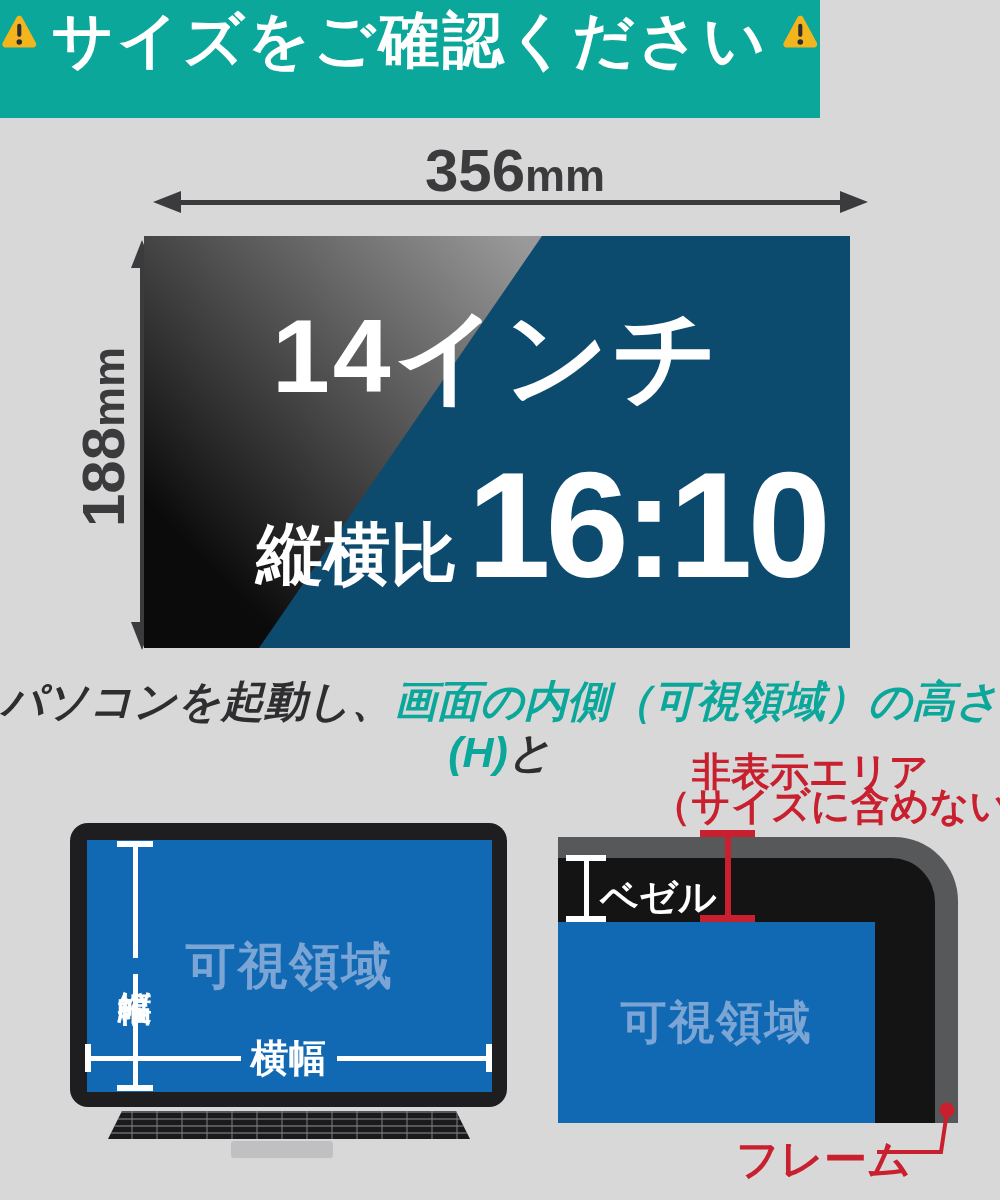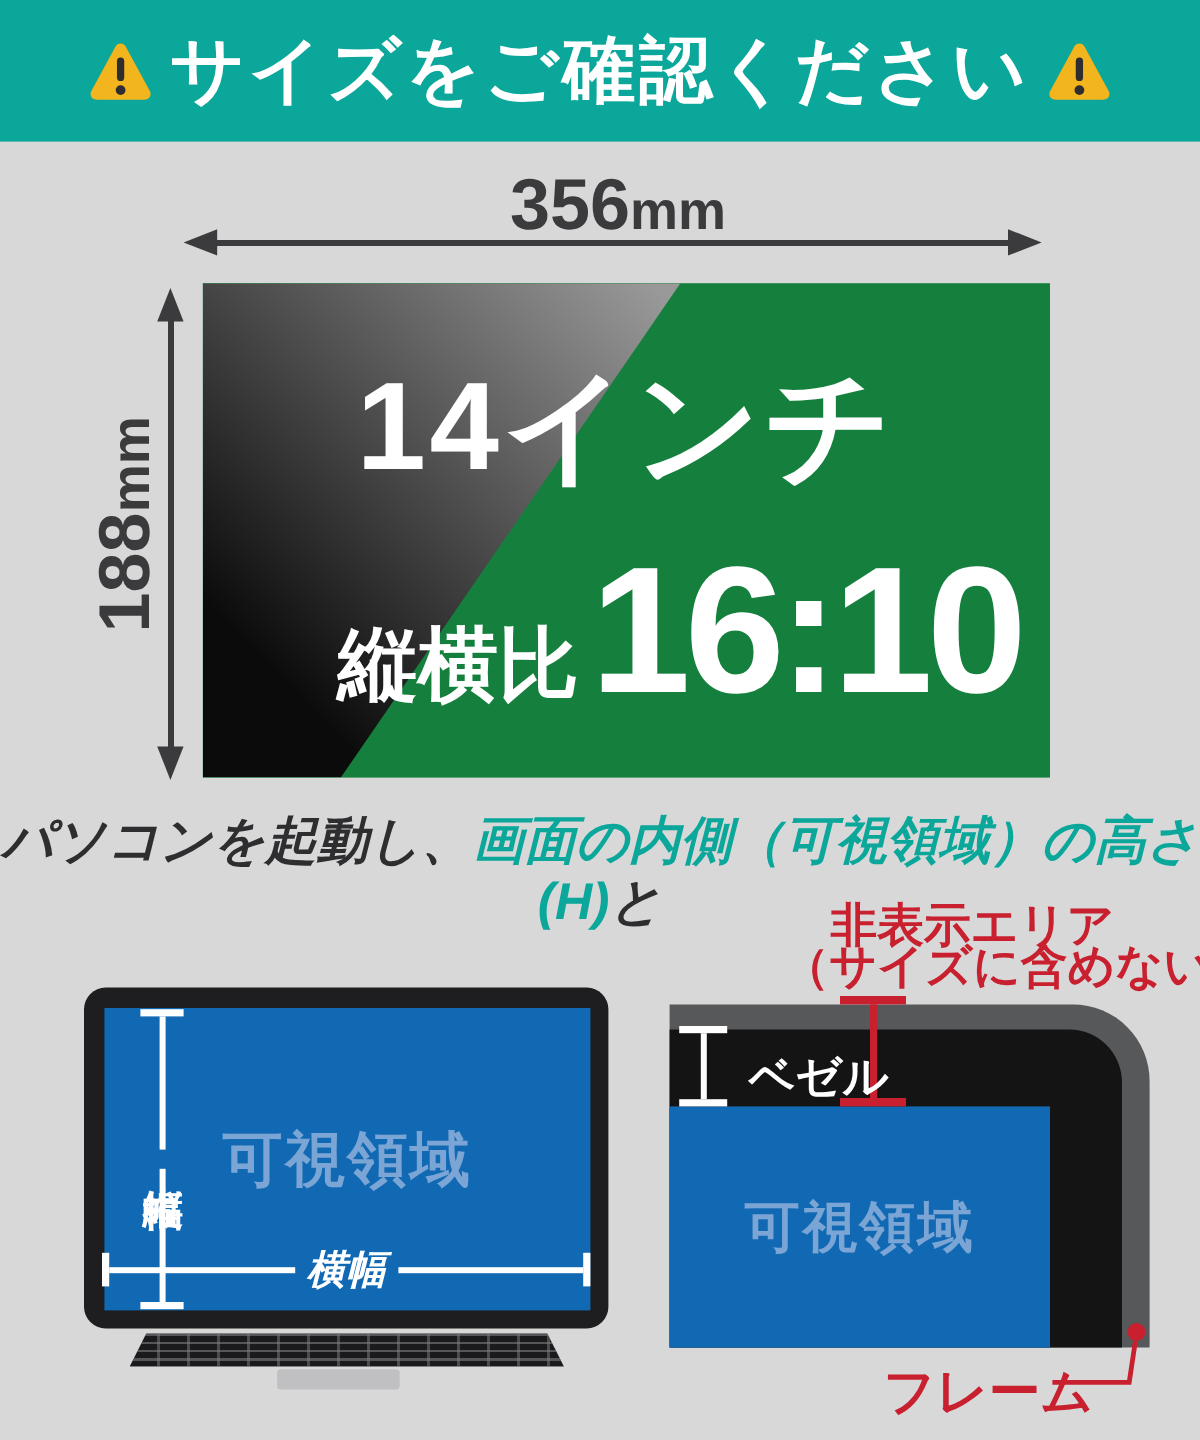--- a/index.html
+++ b/index.html
@@ -4,22 +4,22 @@
 <style>
   :root{
     --teal:#0AA79A; --red:#C8202F; --blue:#1269B3; --lightblue:#7AA5D5;
     --dim:#3B3B3D; --bg:#D8D8D8; --white:#fff;
   }
   *{margin:0;padding:0;box-sizing:border-box;}
   body{font-family:"Liberation Sans","DejaVu Sans",sans-serif;background:#fff;}
   #page{position:relative;width:1000px;height:1200px;background:var(--bg);overflow:hidden;font-weight:bold;}
 
   
-  .banner{position:absolute;left:0;top:0;width:1000px;height:118px;background:var(--teal);
-    display:flex;align-items:center;justify-content:center;gap:13px;}
+  .banner{position:absolute;left:0;top:0;width:820px;height:118px;background:var(--teal);
+    display:flex;align-items:flex-start;justify-content:center;gap:13px;}
   .banner-title{color:#fff;font-size:61px;letter-spacing:3px;white-space:nowrap;}
   .warn-svg{width:57px;height:63px;display:block;}
 
   
   .wlabel{position:absolute;left:162px;top:136px;width:706px;text-align:center;color:var(--dim);}
   .num-big{font-size:60px;}
   .num-unit{font-size:45px;}
   .hlabel{position:absolute;left:-46px;top:406px;width:300px;height:62px;line-height:62px;
     text-align:center;color:var(--dim);transform:rotate(-90deg);}
   .arrow-h{position:absolute;left:153px;top:191px;width:715px;height:22px;}
@@ -29,21 +29,21 @@
   .arrow-h .head-r{position:absolute;right:0;top:0;width:0;height:0;
     border-top:11px solid transparent;border-bottom:11px solid transparent;border-left:28px solid var(--dim);}
   .arrow-v{position:absolute;left:131px;top:240px;width:22px;height:410px;}
   .arrow-v .shaft{position:absolute;top:16px;bottom:16px;left:9px;width:5px;background:var(--dim);}
   .arrow-v .head-t{position:absolute;top:0;left:0;width:0;height:0;
     border-left:11px solid transparent;border-right:11px solid transparent;border-bottom:28px solid var(--dim);}
   .arrow-v .head-b{position:absolute;bottom:0;left:0;width:0;height:0;
     border-left:11px solid transparent;border-right:11px solid transparent;border-top:28px solid var(--dim);}
 
   
-  .screen{position:absolute;left:169px;top:236px;width:706px;height:412px;background:#15803d;overflow:hidden;}
+  .screen{position:absolute;left:144px;top:236px;width:706px;height:412px;background:#0c4a6e;overflow:hidden;}
   .glare{position:absolute;left:0;top:0;width:398px;height:100%;
     clip-path:polygon(0 0,100% 0,28.9% 100%,0 100%);
     background:linear-gradient(to top right,#0B0B0C 18%,#999 97%);}
   .scr-line1{position:absolute;left:0;top:68px;width:100%;text-align:center;
     color:#fff;font-size:104px;letter-spacing:3px;line-height:1;}
   .scr-line2{position:absolute;left:0;top:214px;width:100%;display:flex;
     justify-content:center;align-items:baseline;color:#fff;line-height:1;margin-left:44px;}
   .ratio-prefix{font-size:67px;margin-right:10px;}
   .ratio-value{font-size:150px;letter-spacing:-5px;}
 
@@ -68,40 +68,40 @@
   .vmeasure{position:absolute;left:117px;top:841px;width:36px;height:250px;
     display:flex;flex-direction:column;align-items:center;}
   .vmeasure .cap{width:36px;height:6px;background:#fff;flex:0 0 auto;}
   .vmeasure .bar{width:5px;flex:1 1 auto;background:#fff;}
   .vlabel{color:#fff;font-size:34px;line-height:37px;writing-mode:vertical-rl;text-orientation:upright;
     padding:6px 0;letter-spacing:2px;}
   .hmeasure{position:absolute;left:85px;top:1044px;width:407px;height:28px;
     display:flex;flex-direction:row;align-items:center;}
   .hmeasure .cap{width:6px;height:28px;background:#fff;flex:0 0 auto;}
   .hmeasure .bar{height:5px;flex:1 1 auto;background:#fff;}
-  .hlabel2{color:#fff;font-size:33px;padding:0 10px;white-space:nowrap;font-style:italic;}
+  .hlabel2{color:#fff;font-size:38px;padding:0 10px;white-space:nowrap;}
 
   
   .frame{position:absolute;left:558px;top:837px;width:400px;height:286px;background:#57585A;
     border-top-right-radius:64px;}
   .bezel{position:absolute;left:558px;top:858px;width:377px;height:265px;background:#141414;
     border-top-right-radius:44px;}
   .c-screen{position:absolute;left:558px;top:922px;width:317px;height:201px;background:var(--blue);
     display:flex;align-items:center;justify-content:center;}
   .c-visible{color:var(--lightblue);font-size:46px;letter-spacing:2px;}
   .ibeam{position:absolute;display:flex;flex-direction:column;align-items:center;}
   .ibeam .cap{flex:0 0 auto;}
   .ibeam .bar{flex:1 1 auto;}
   .ibeam-w{left:566px;top:855px;width:40px;height:67px;}
   .ibeam-w .cap{width:40px;height:6px;background:#fff;}
   .ibeam-w .bar{width:5px;background:#fff;}
   .ibeam-r{left:700px;top:830px;width:55px;height:92px;}
   .ibeam-r .cap{width:55px;height:7px;background:var(--red);}
   .ibeam-r .bar{width:6px;background:var(--red);}
-  .bezel-label{position:absolute;left:624px;top:872px;color:#fff;font-size:38px;}
+  .bezel-label{position:absolute;left:600px;top:872px;color:#fff;font-size:38px;}
   .hidden-l1{position:absolute;left:692px;top:752px;color:var(--red);font-size:39px;line-height:40px;white-space:nowrap;}
   .hidden-l2{position:absolute;left:652px;top:786px;color:var(--red);font-size:39px;line-height:40px;white-space:nowrap;}
   .frame-label{position:absolute;left:736px;top:1131px;color:var(--red);font-size:43px;}
   .leader-svg{position:absolute;left:870px;top:1098px;width:90px;height:62px;}
 </style>
 </head>
 <body>
 
 <div id="page">
 

